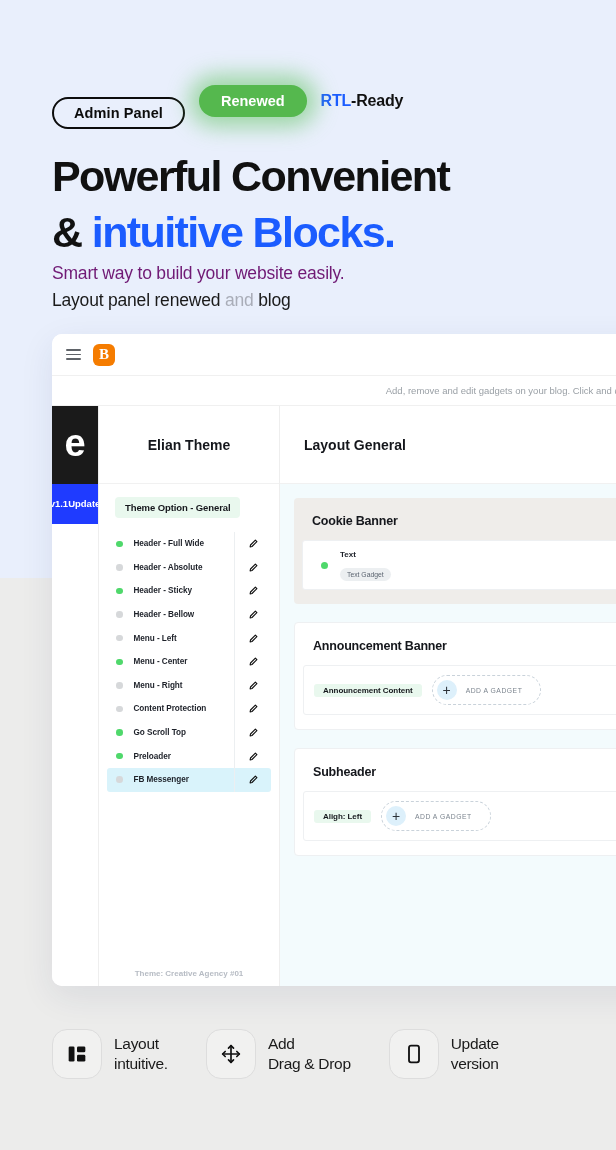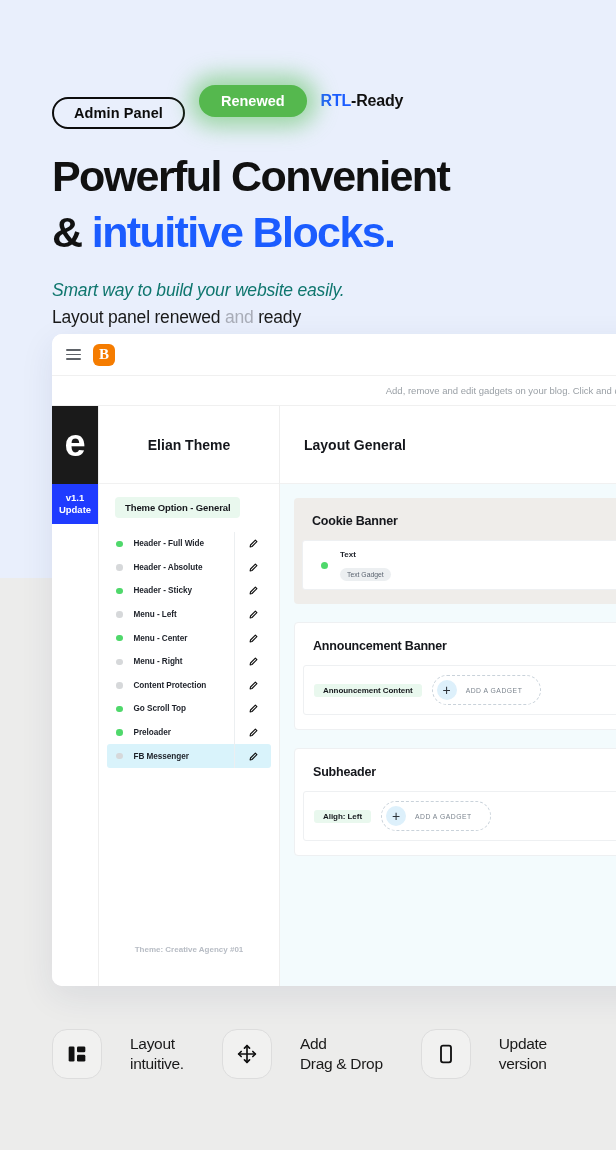--- a/index.html
+++ b/index.html
@@ -47,22 +47,21 @@
 
   .h1 {
     margin-top: 30px;
     font-size: 43px; line-height: 56px; font-weight: bold;
     color: #111111; letter-spacing: -1.6px;
     font-family: "Liberation Sans", sans-serif;
   }
   .h1 .blue { color: #1b5cff; }
 
   .sub1 {
-    margin-top: 17px;
-    font-size: 17.5px; color: #0f766e; letter-spacing: -.2px; line-height: 27px; font-style: italic;
+    font-size: 17.5px; color: #701a75; letter-spacing: -.2px; line-height: 27px;
   }
   .sub2 {
     font-size: 17.5px; color: #1a1a1a; letter-spacing: -.2px; line-height: 27px;
   }
   .sub2 .muted { color: #a9adb8; }
 
   
   .app-window {
     position: absolute; left: 52px; top: 334px; width: 600px; height: 652px;
     background: #ffffff;
@@ -99,21 +98,21 @@
   .logo-black {
     height: 78px; background: #1a1a1a;
     display: flex; align-items: center; justify-content: center;
   }
   .logo-black span {
     font-size: 38px; font-weight: bold; color: #fff;
     font-family: "Liberation Sans", sans-serif; line-height: 1; margin-top: -4px;
   }
   .logo-update {
     height: 40px; background: #1f3bff; color: #fff;
-    display: flex; flex-direction: column; align-items: center; justify-content: center;
+    display: flex; flex-direction: row; align-items: center; justify-content: center;
     font-size: 9.5px; font-weight: bold; line-height: 12px; text-align: center;
   }
   .logo-rest { background: #ffffff; height: 462px; }
 
   
   .theme-panel {
     width: 182px; flex: 0 0 182px; background: #fff;
     border-right: 1px solid #eeeeee; border-left: 1px solid #eeeeee;
     display: flex; flex-direction: column;
   }
@@ -141,21 +140,21 @@
   .opt-dot.off { background: #d6d8da; }
   .opt-label {
     flex: 1; font-size: 8.2px; font-weight: bold; color: #1d2129; letter-spacing: -.05px;
   }
   .opt-sep { width: 1px; height: 23.6px; background: #eceff1; }
   .opt-edit {
     width: 36px; display: flex; align-items: center; justify-content: center;
     font-size: 10px; color: #111;
   }
   .theme-foot {
-    margin-top: auto; text-align: center; padding-bottom: 32px;
+    margin-top: auto; text-align: center; padding-bottom: 8px;
     font-size: 8px; font-weight: bold; color: #b7bcc4;
   }
 
   
   .layout-area { flex: 1; display: flex; flex-direction: column; background: #fff; }
   .layout-head {
     height: 78px; display: flex; align-items: center; padding-left: 24px;
     font-size: 14px; font-weight: bold; color: #15171c;
     border-bottom: 1px solid #f1f1f1; background: #fff;
   }
@@ -201,21 +200,21 @@
     display: flex; align-items: center; justify-content: center;
     font-size: 14px; color: #2b3138; line-height: 1;
   }
   .add-label { font-size: 6.8px; color: #7b848e; letter-spacing: .5px; }
 
   
   .features {
     position: absolute; left: 52px; top: 1029px; width: 520px;
     display: flex; align-items: center; gap: 38px; z-index: 4;
   }
-  .feat { display: flex; align-items: center; gap: 28px; }
+  .feat { display: flex; align-items: center; gap: 12px; }
   .feat-ico {
     width: 50px; height: 50px; border-radius: 15px;
     border: 1px solid #dddddd; background: #f1f1f0;
     display: flex; align-items: center; justify-content: center;
     flex: 0 0 50px;
   }
   .feat-txt { font-size: 15.5px; line-height: 20px; color: #1a1a1a; letter-spacing: -.3px; }
 </style>
 </head>
 <body>
@@ -239,21 +238,21 @@
   <div class="h1">
     <div>Powerful Convenient</div>
     <div>
       <span>&amp;</span>
       <span class="blue">intuitive Blocks.</span>
     </div>
   </div>
 
   <div class="sub1">Smart way to build your website easily.</div>
   <div class="sub2">
-    <span>Layout panel renewed</span><span class="muted"> and </span><span>ready</span>
+    <span>Layout panel renewed</span><span class="muted"> and </span><span>blog</span>
   </div>
 </div>
 
 <div class="app-window">
 
   <div class="app-topbar">
     <div class="hamburger">
         <i></i>
         <i></i>
         <i></i>
@@ -302,20 +301,30 @@
             <span class="opt-sep"></span>
             <span class="opt-edit">
               <svg width="9" height="9" viewBox="0 0 24 24" fill="none" stroke="#111" stroke-width="3" stroke-linecap="round" stroke-linejoin="round">
                 <path d="M17 3l4 4L8 20l-5 1 1-5z"></path>
               </svg>
             </span>
           </div>
           <div class="opt-row">
             <span class="opt-dot on"></span>
             <span class="opt-label">Header - Sticky</span>
+            <span class="opt-sep"></span>
+            <span class="opt-edit">
+              <svg width="9" height="9" viewBox="0 0 24 24" fill="none" stroke="#111" stroke-width="3" stroke-linecap="round" stroke-linejoin="round">
+                <path d="M17 3l4 4L8 20l-5 1 1-5z"></path>
+              </svg>
+            </span>
+          </div>
+          <div class="opt-row">
+            <span class="opt-dot off"></span>
+            <span class="opt-label">Header - Bellow</span>
             <span class="opt-sep"></span>
             <span class="opt-edit">
               <svg width="9" height="9" viewBox="0 0 24 24" fill="none" stroke="#111" stroke-width="3" stroke-linecap="round" stroke-linejoin="round">
                 <path d="M17 3l4 4L8 20l-5 1 1-5z"></path>
               </svg>
             </span>
           </div>
           <div class="opt-row">
             <span class="opt-dot off"></span>
             <span class="opt-label">Menu - Left</span>

